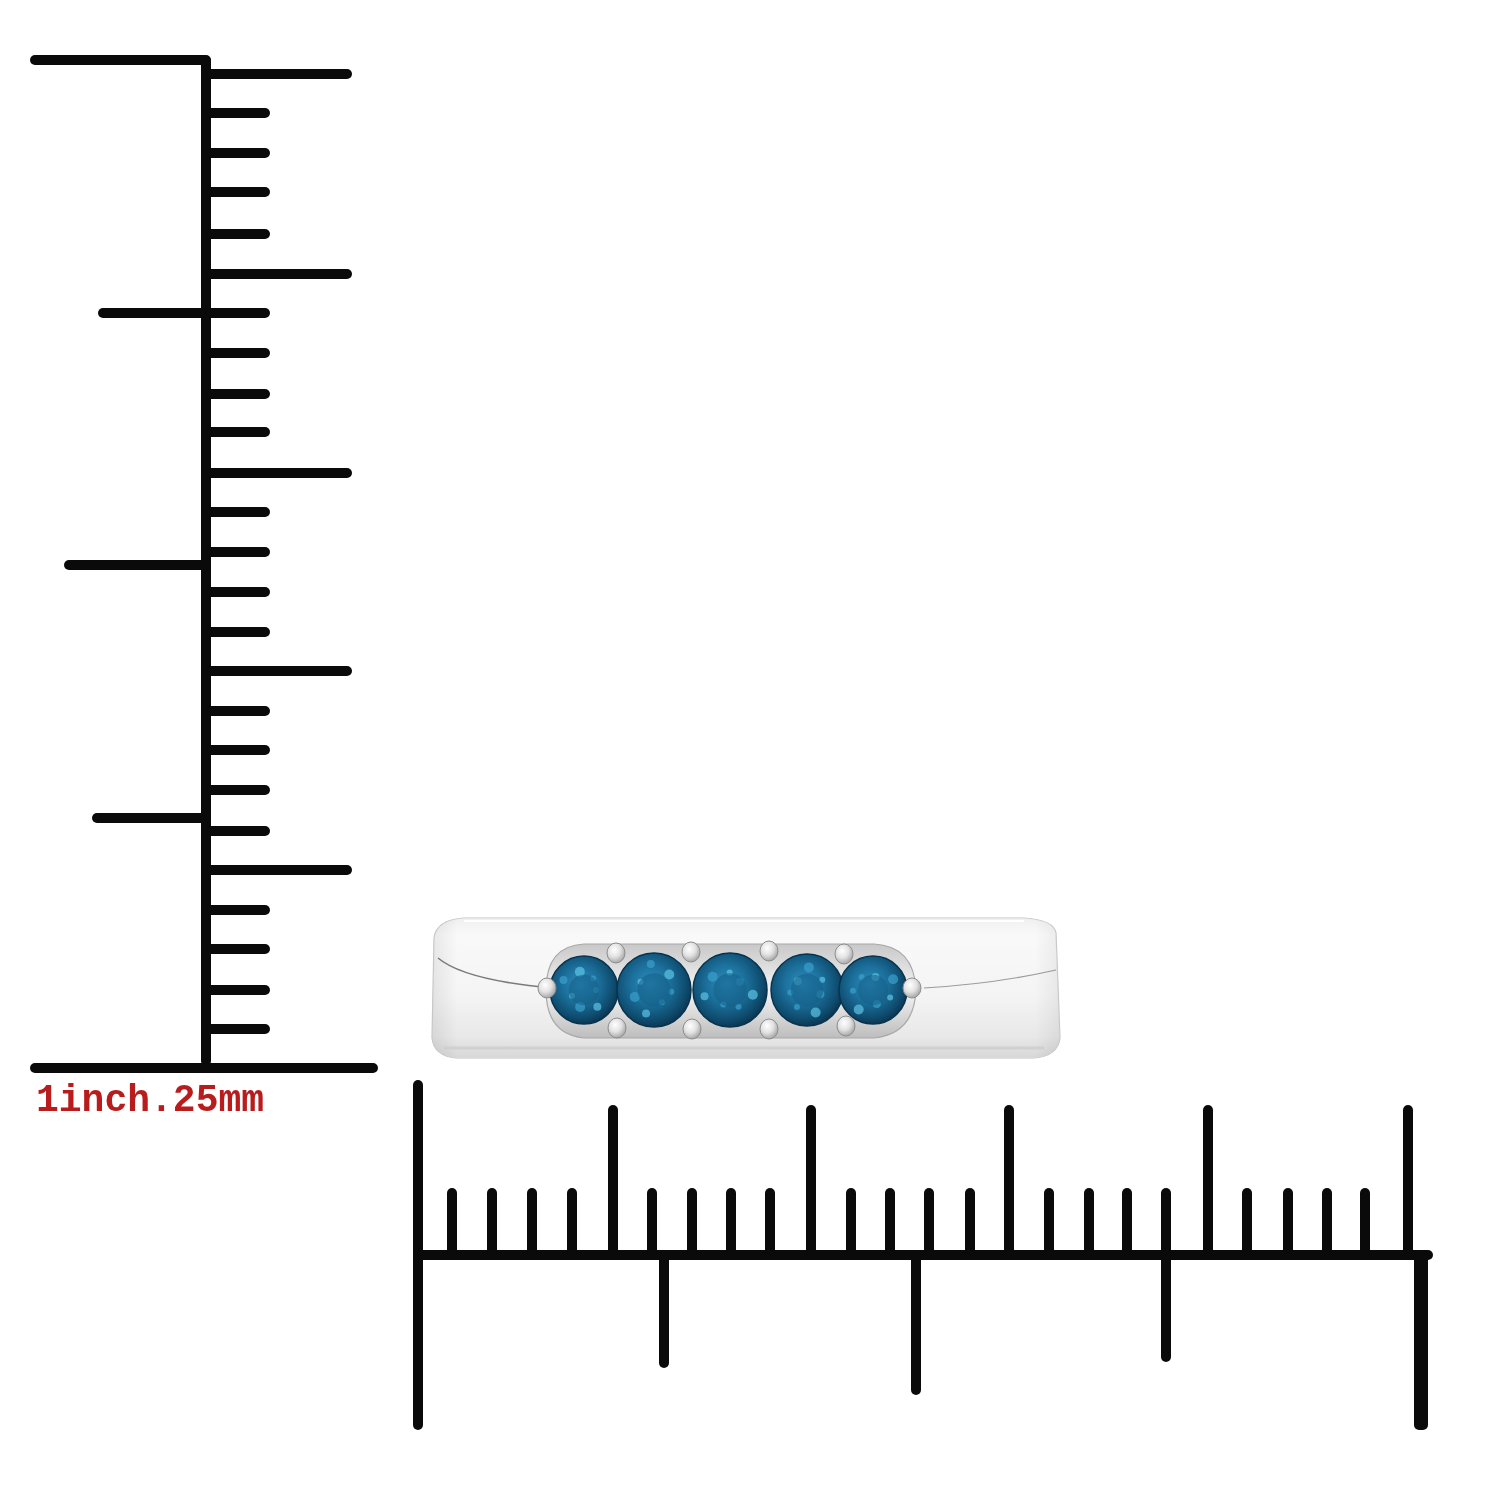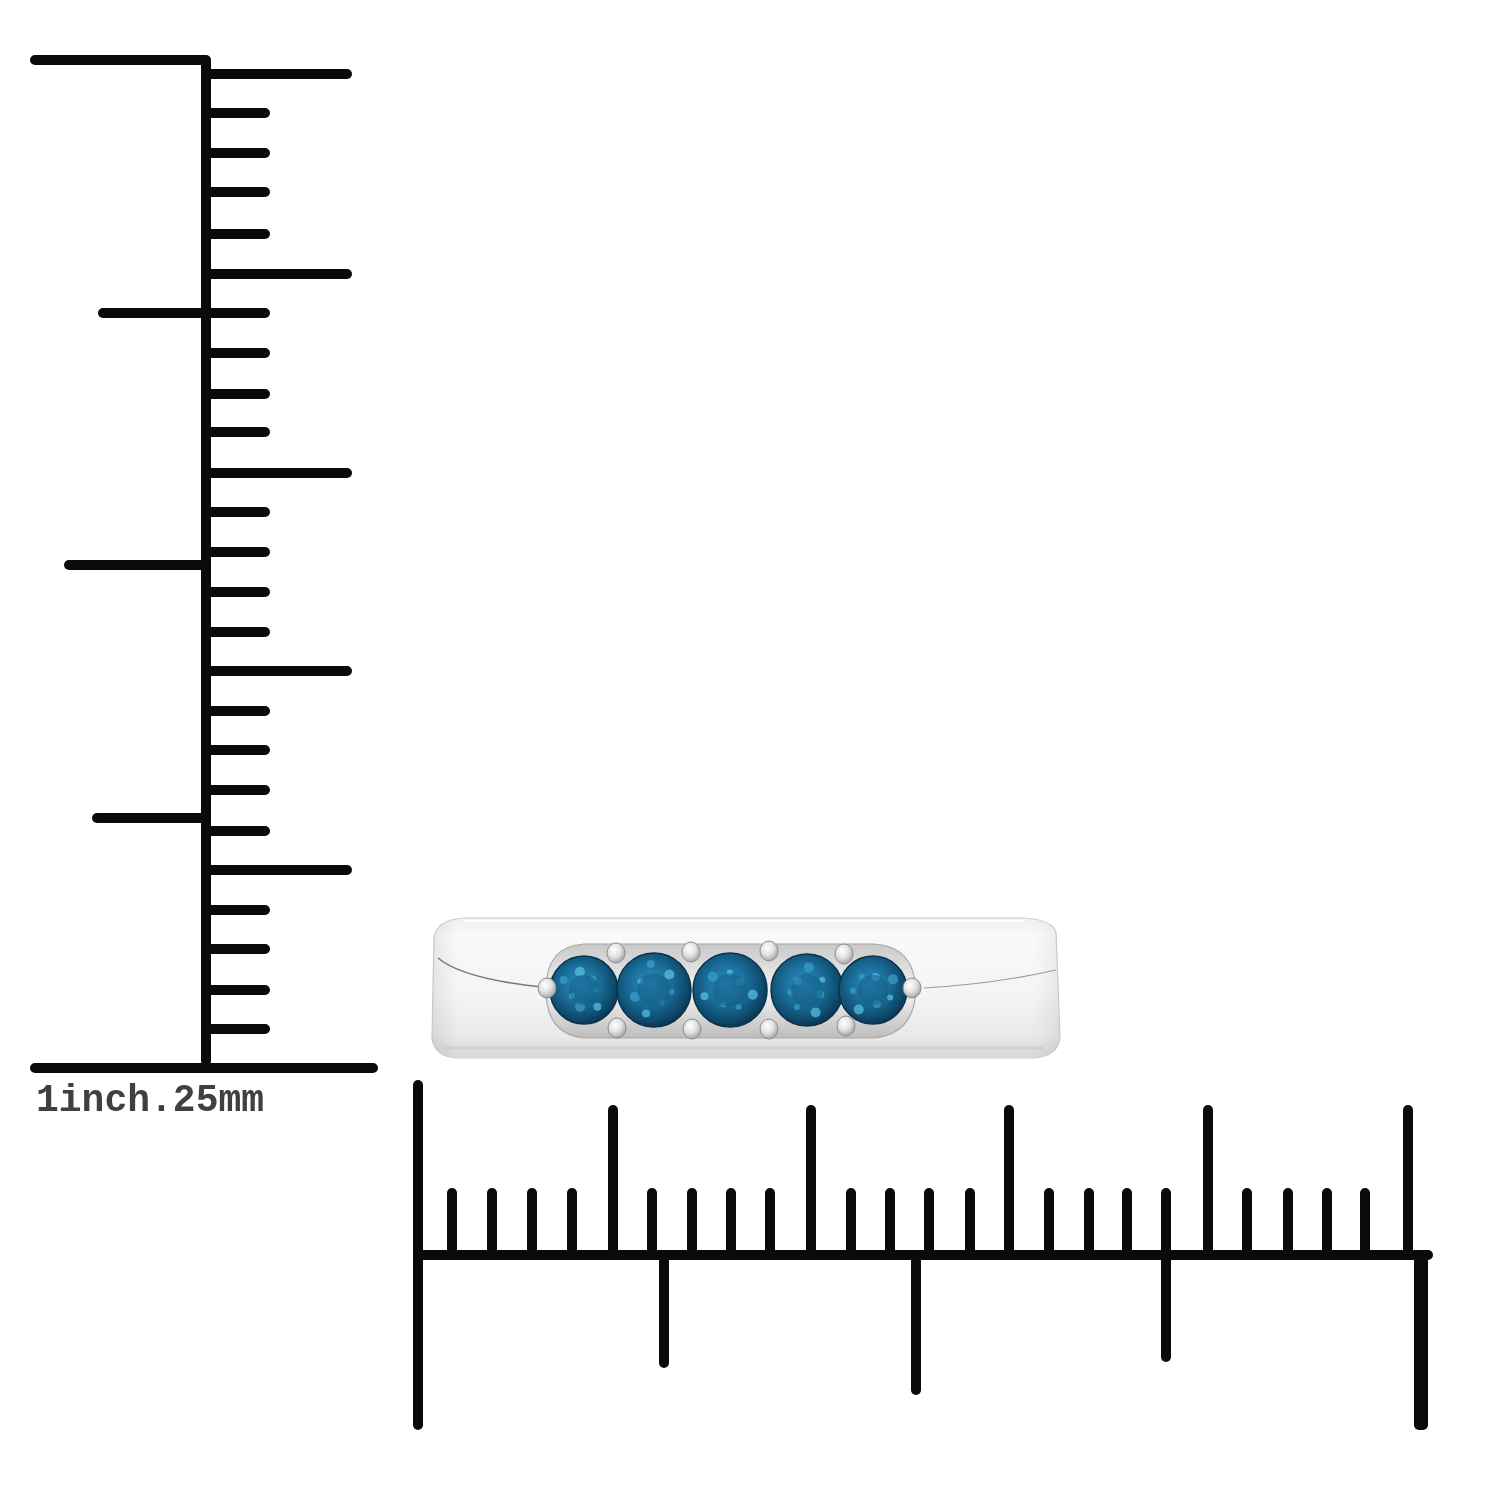--- a/index.html
+++ b/index.html
@@ -2,21 +2,21 @@
 <html><head>
   <meta charset="utf-8">
   <style>
     html, body { margin: 0; padding: 0; background: #ffffff; }
     body { width: 1500px; height: 1500px; position: relative; overflow: hidden; font-family: "Liberation Mono", "DejaVu Sans Mono", monospace; }
     .bar { position: absolute; background: #0a0a0a; border-radius: 5px; }
     #vruler, #hruler { position: absolute; left: 0; top: 0; width: 1500px; height: 1500px; pointer-events: none; }
     .scale-label {
       position: absolute; left: 36px; top: 1082px;
       font-family: "Liberation Mono", "DejaVu Sans Mono", monospace;
-      font-weight: bold; font-size: 38px; letter-spacing: 0px; color: #404040;
+      font-weight: bold; font-size: 38px; letter-spacing: 0px; color: #b91c1c;
       line-height: 1;
     }
     .ring-wrap { position: absolute; left: 424px; top: 888px; width: 640px; height: 210px; }
   </style>
 </head>
 <body>
 
 <div id="vruler">
     <div class="bar" style="left: 30px; top: 55px; width: 181px; height: 10px;"></div>
     <div class="bar" style="left: 201px; top: 56px; width: 10px; height: 1010px;"></div>

